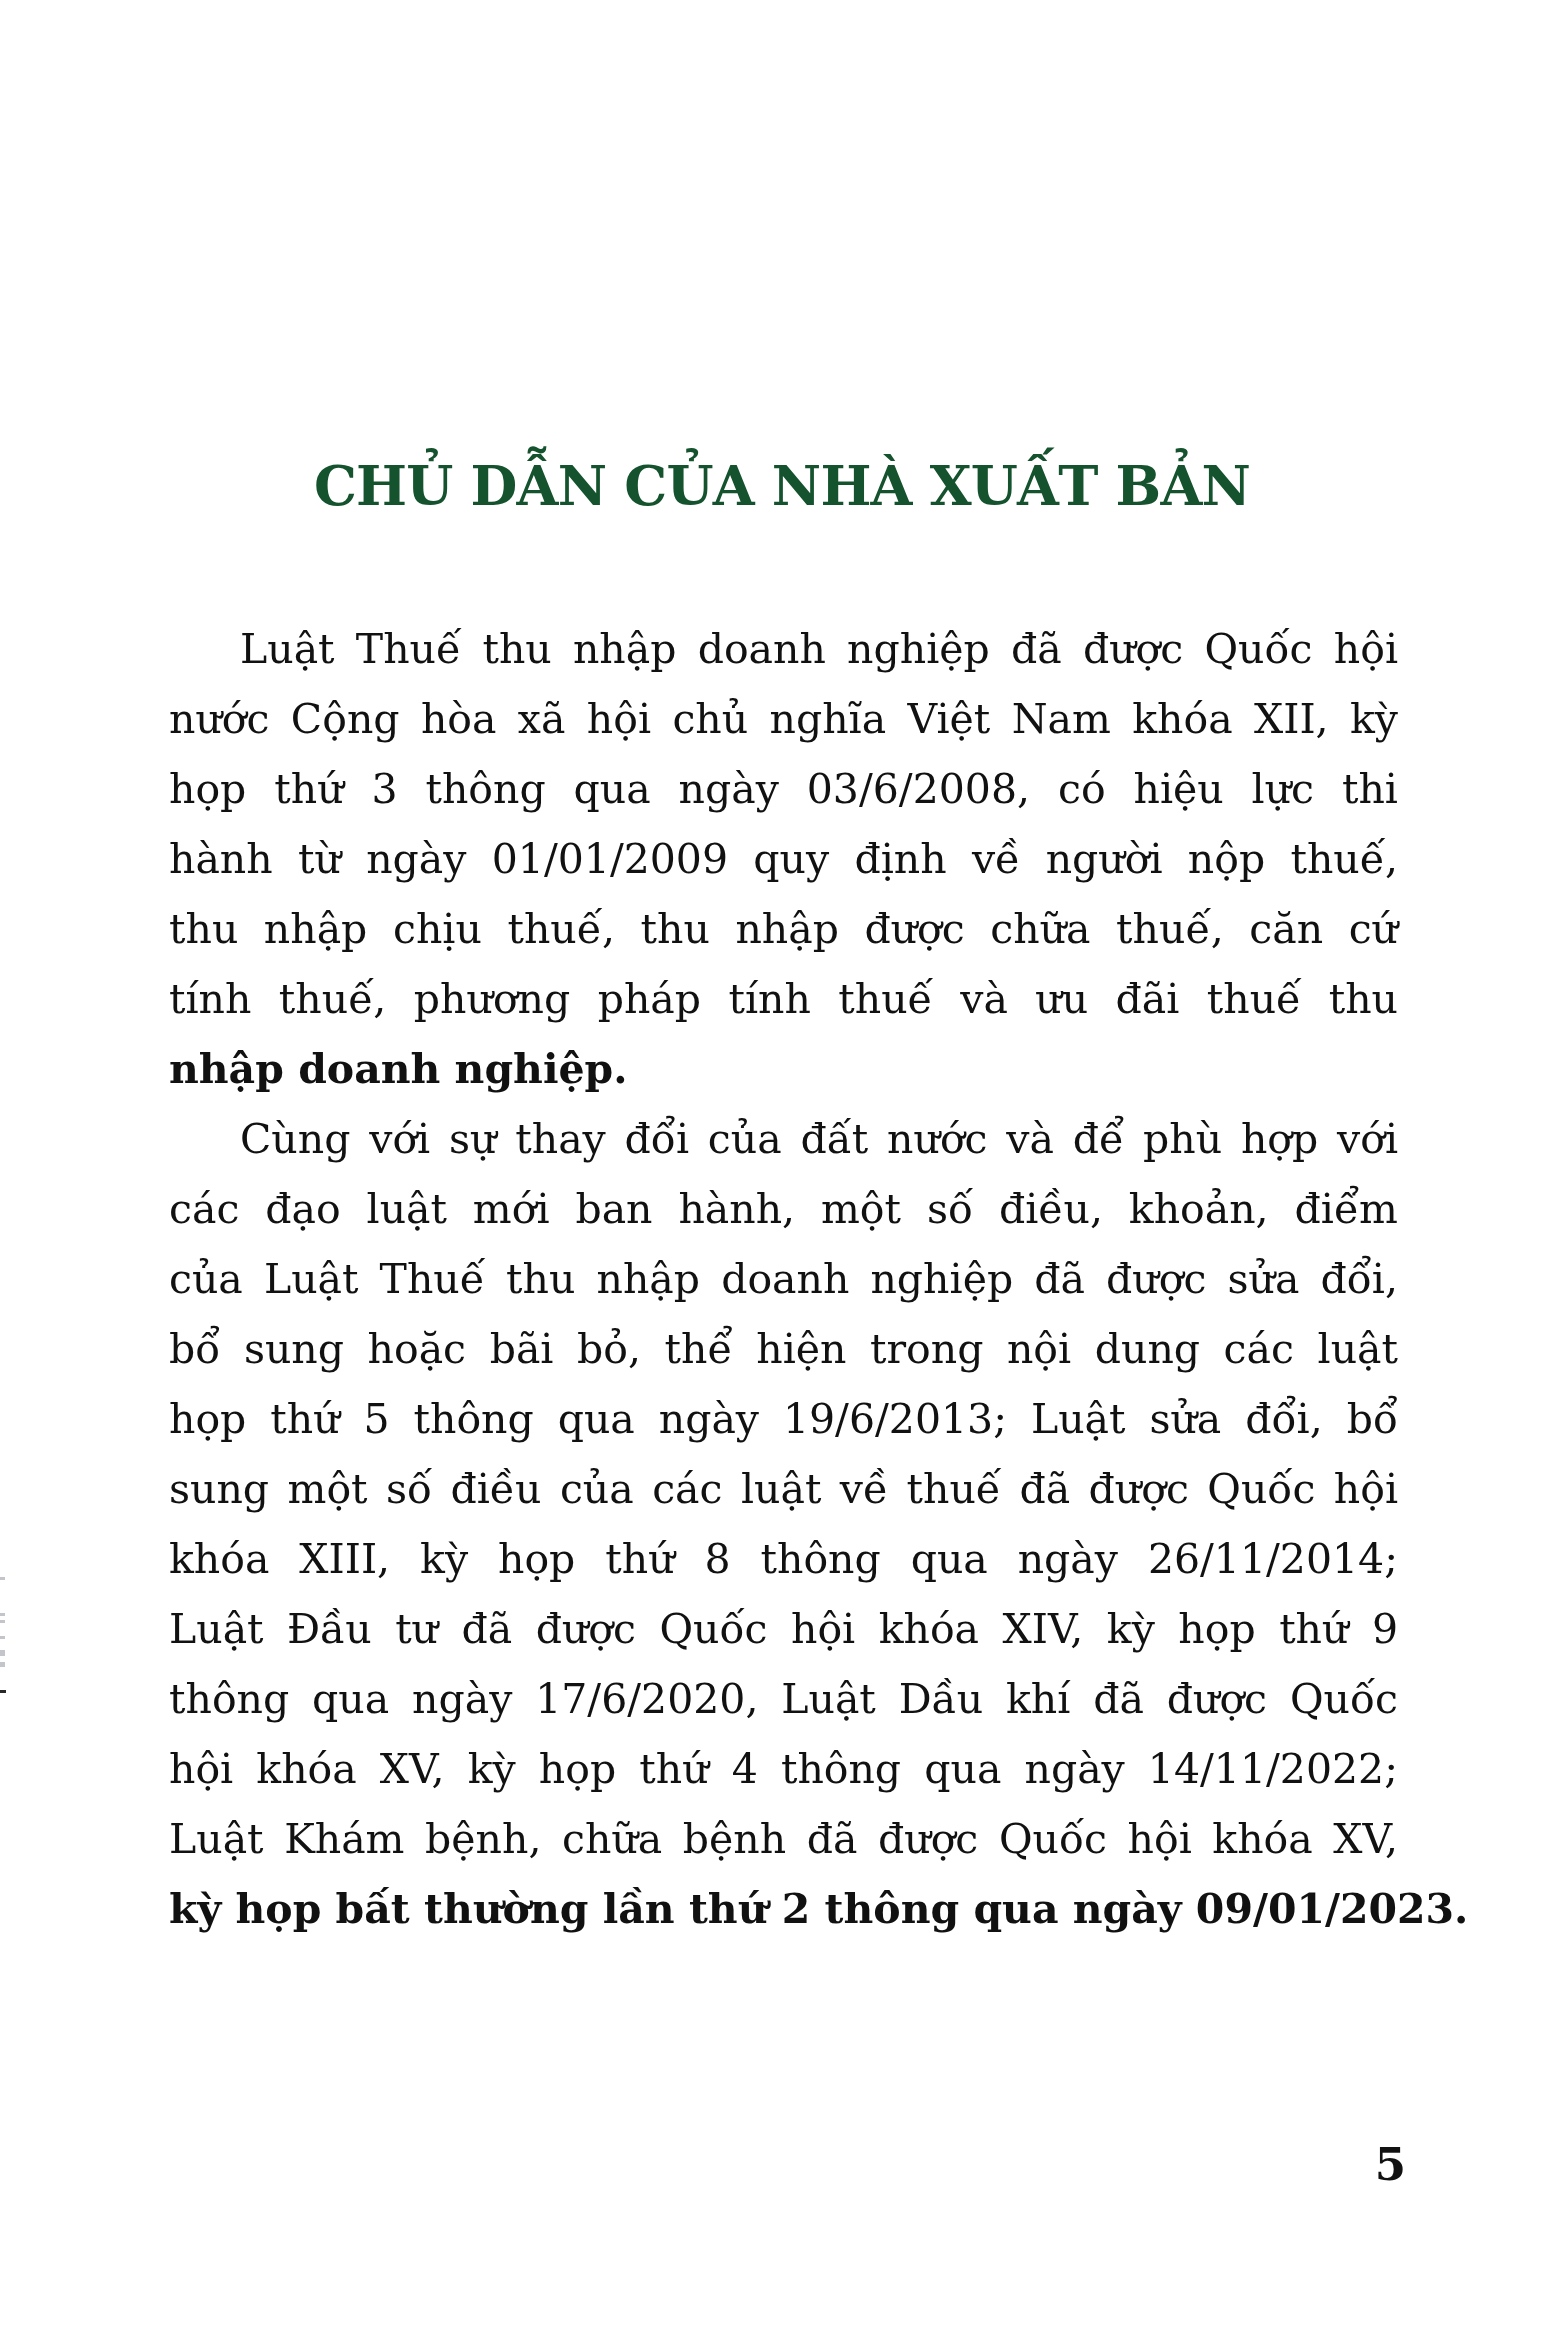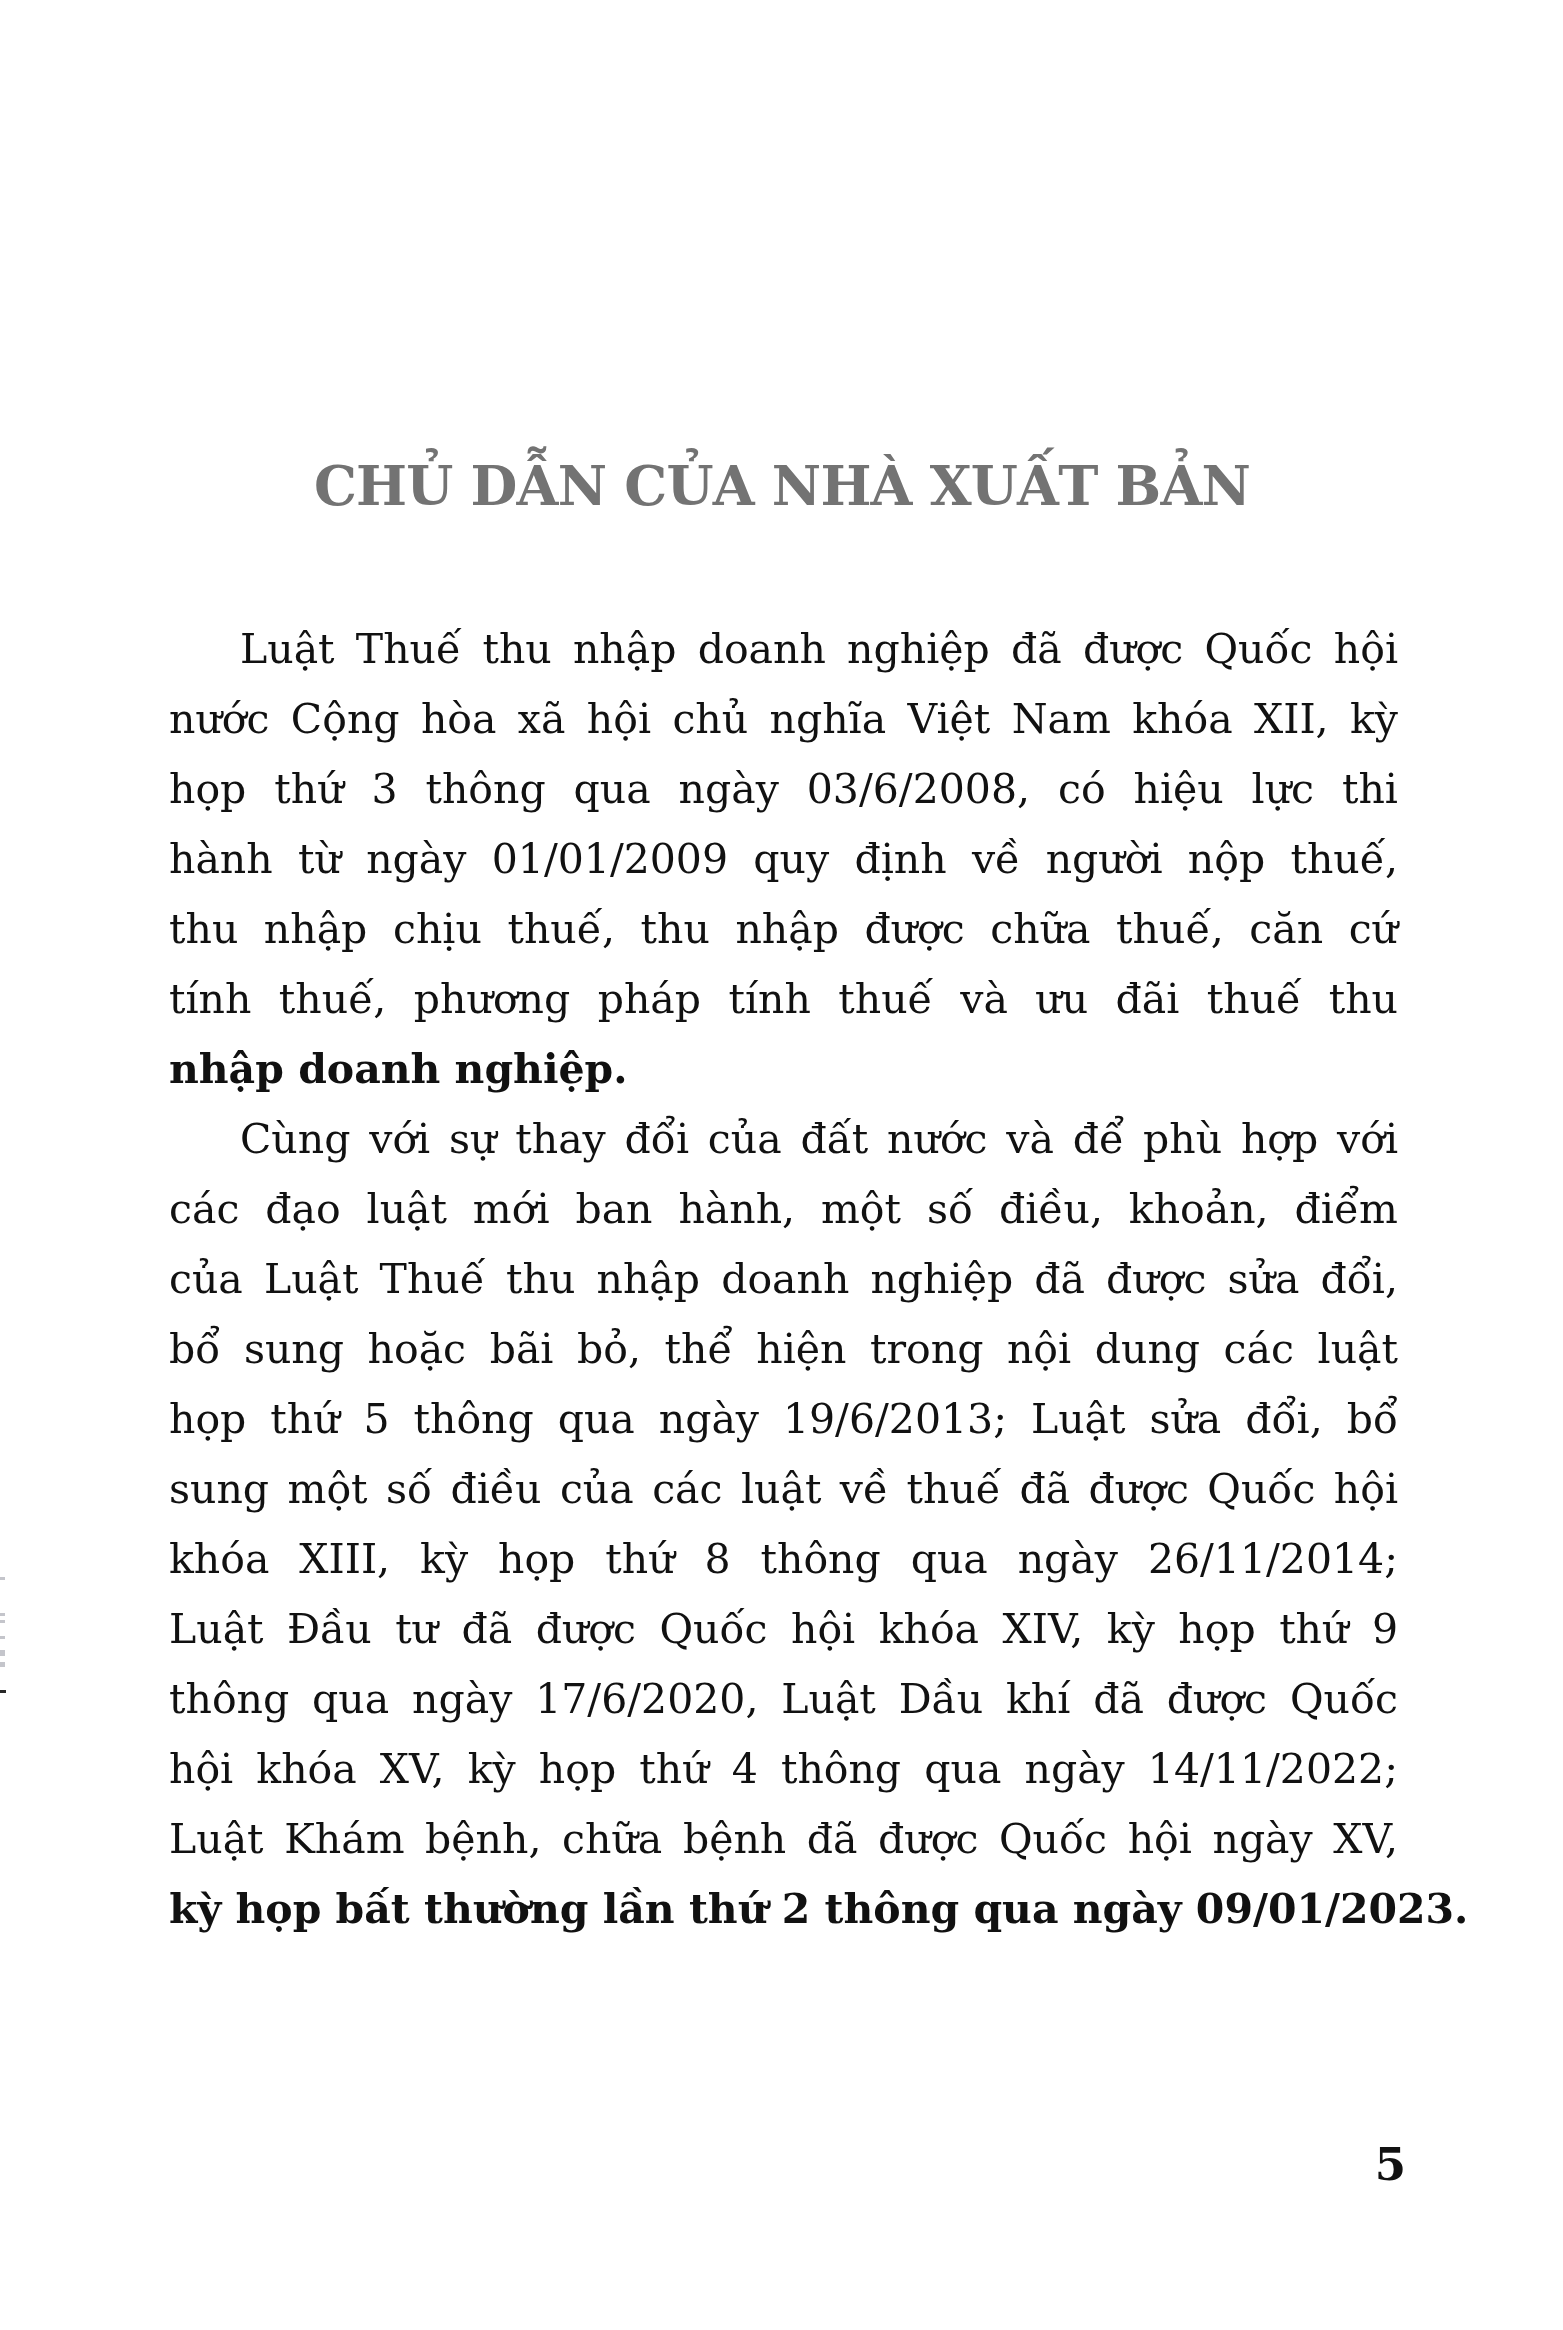--- a/index.html
+++ b/index.html
@@ -18,21 +18,21 @@
   .page-title {
     position: absolute;
     left: 0;
     width: 1564px;
     top: 419px;
     text-align: center;
     font-size: 54px;
     font-weight: bold;
     line-height: 62px;
     letter-spacing: -0.8px;
-    color: #737373;
+    color: #14532d;
     white-space: nowrap;
   }
   .body-text {
     position: absolute;
     left: 169px;
     top: 614px;
     width: 1229px;
     font-size: 41px;
     line-height: 70px;
     color: #111111;
@@ -99,21 +99,21 @@
       <span class="line indent">Cùng với sự thay đổi của đất nước và để phù hợp với</span>
       <span class="line">các đạo luật mới ban hành, một số điều, khoản, điểm</span>
       <span class="line">của Luật Thuế thu nhập doanh nghiệp đã được sửa đổi,</span>
       <span class="line">bổ sung hoặc bãi bỏ, thể hiện trong nội dung các luật</span>
       <span class="line">họp thứ 5 thông qua ngày 19/6/2013; Luật sửa đổi, bổ</span>
       <span class="line">sung một số điều của các luật về thuế đã được Quốc hội</span>
       <span class="line">khóa XIII, kỳ họp thứ 8 thông qua ngày 26/11/2014;</span>
       <span class="line">Luật Đầu tư đã được Quốc hội khóa XIV, kỳ họp thứ 9</span>
       <span class="line">thông qua ngày 17/6/2020, Luật Dầu khí đã được Quốc</span>
       <span class="line">hội khóa XV, kỳ họp thứ 4 thông qua ngày 14/11/2022;</span>
-      <span class="line">Luật Khám bệnh, chữa bệnh đã được Quốc hội ngày XV,</span>
+      <span class="line">Luật Khám bệnh, chữa bệnh đã được Quốc hội khóa XV,</span>
       <span class="line last">kỳ họp bất thường lần thứ 2 thông qua ngày 09/01/2023.</span>
     </div>
 
   </div>
 
   <div class="page-number">5</div>
 
   <div class="scan-artifact" style="top:1577px;height:3.1px;"></div>
   <div class="scan-artifact" style="top:1613px;height:3.1px;"></div>
   <div class="scan-artifact" style="top:1620px;height:3.1px;"></div>

